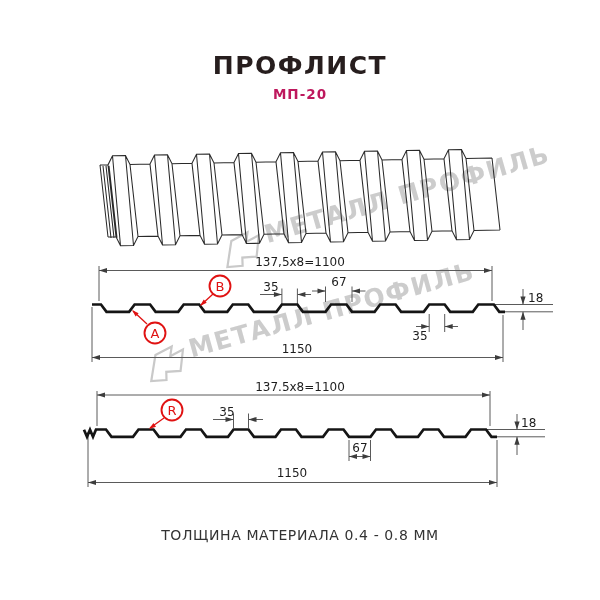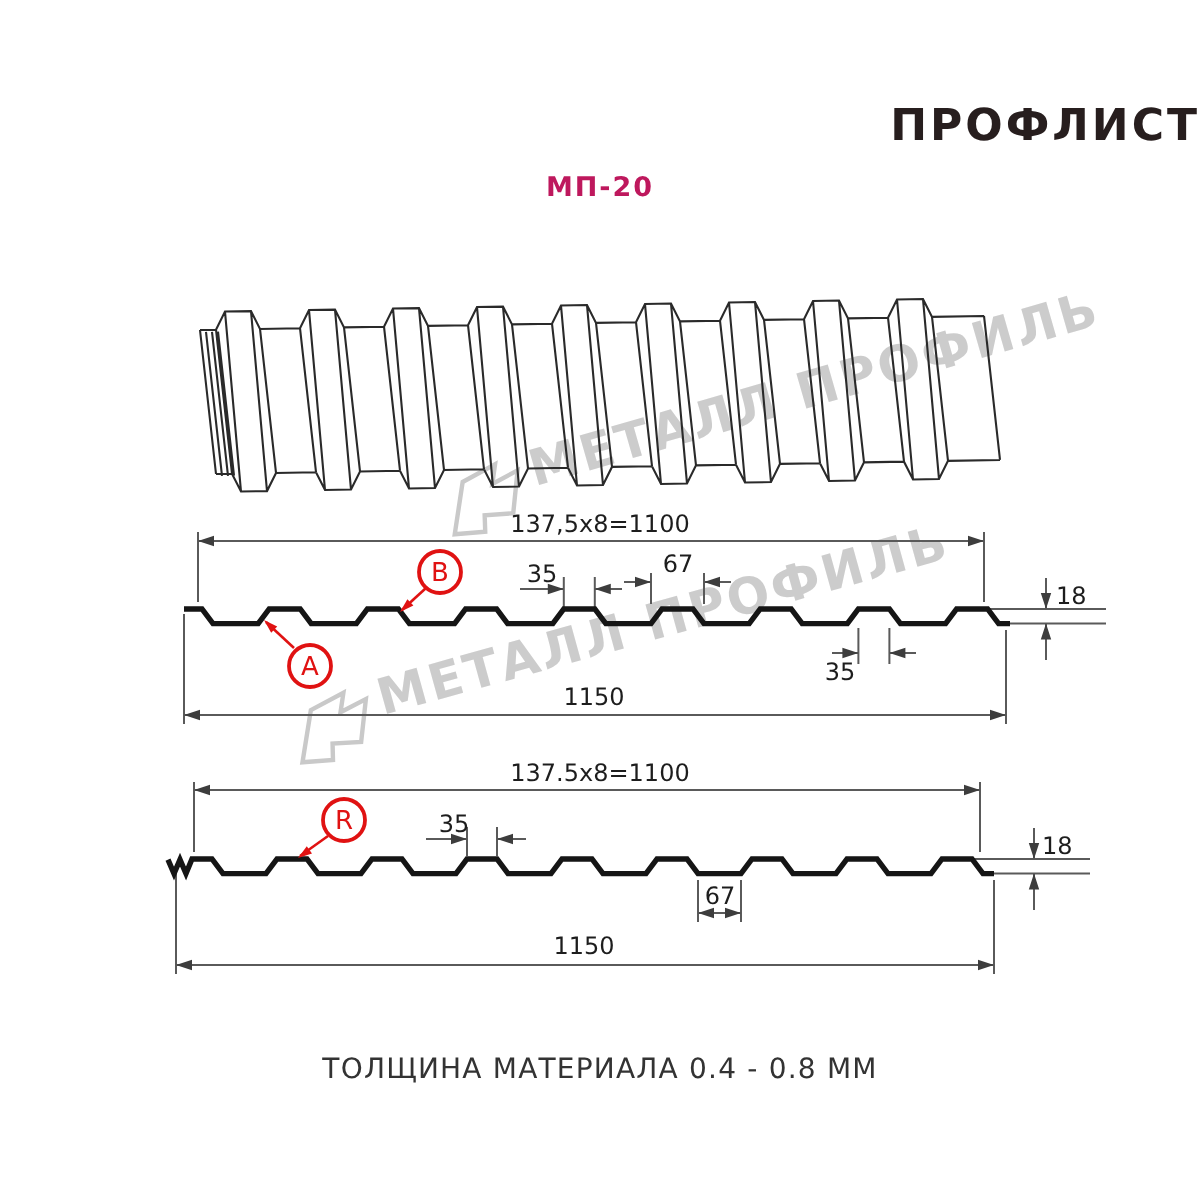--- a/index.html
+++ b/index.html
@@ -1,19 +1,19 @@
 <!DOCTYPE html>
 <html><head>
 <meta charset="utf-8">
 <style>
   html,body{margin:0;padding:0;background:#ffffff;}
   .canvas{position:relative;width:600px;height:600px;background:#ffffff;overflow:hidden;
           font-family:"DejaVu Sans","Liberation Sans",sans-serif;}
-  .title{position:absolute;top:51px;left:0;width:100%;text-align:right;
-         font-size:22px;font-weight:700;letter-spacing:1.5px;color:#271e1e;}
+  .title{position:absolute;top:51px;left:0;width:100%;text-align:center;
+         font-size:25px;font-weight:700;letter-spacing:1.5px;color:#271e1e;}
   .subtitle{position:absolute;top:86px;left:0;width:100%;text-align:center;
          font-size:13.5px;font-weight:600;letter-spacing:1px;color:#be185d;}
   .footer{position:absolute;top:527px;left:0;width:100%;text-align:center;
          font-size:14px;font-weight:400;letter-spacing:0.6px;color:#333333;}
   svg{position:absolute;left:0;top:0;}
   .profile-line{fill:none;stroke:#151515;stroke-width:2.7;stroke-linejoin:miter;}
   .sheet-line{fill:none;stroke:#2a2a2a;stroke-width:1.05;stroke-linejoin:miter;}
   .dim-line{fill:none;stroke:#5a5a5a;stroke-width:1;}
   .dim-arrow{fill:#3d3d3d;stroke:none;}
   .dim-text{fill:#1d1d1d;font-size:12px;}

